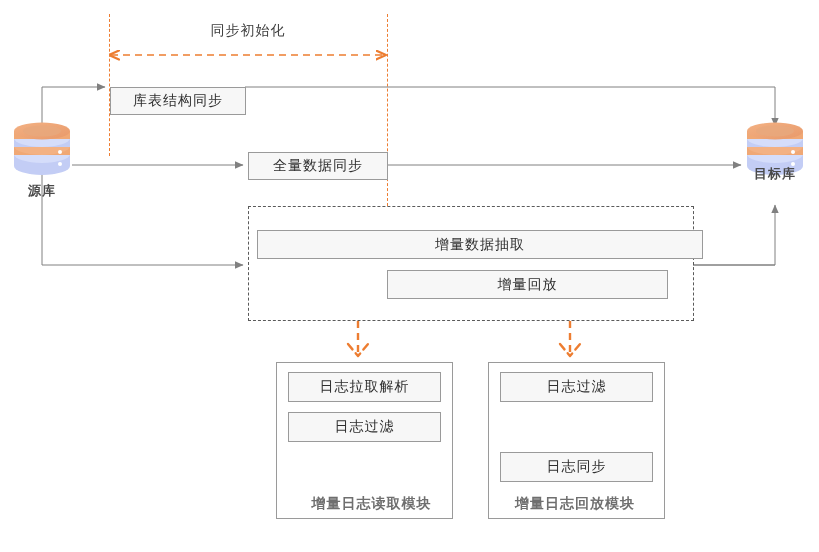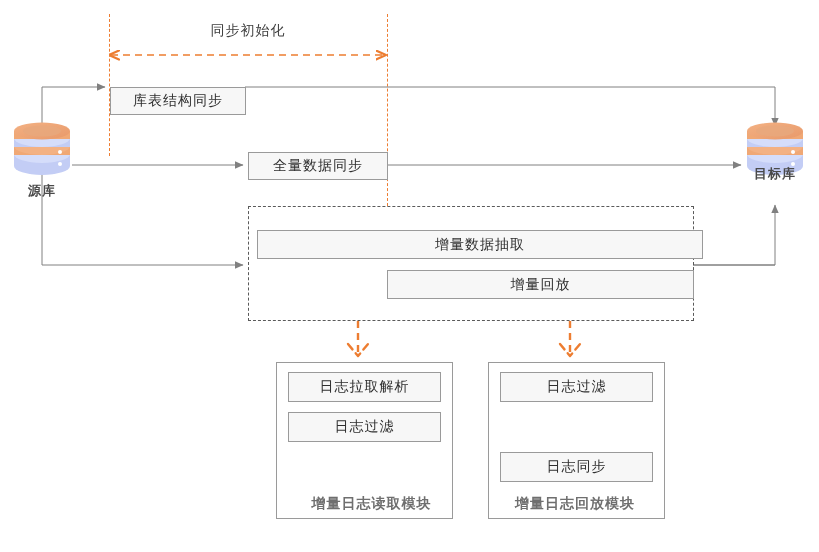--- a/index.html
+++ b/index.html
@@ -128,21 +128,21 @@
   <div class="db-label" style="left:735px;top:165px;">目标库</div>
 
   <div class="box" style="left:110px;top:87px;width:136px;height:28px;">库表结构同步</div>
 
   <div class="box" style="left:248px;top:152px;width:140px;height:28px;">全量数据同步</div>
 
   <div class="dotted-region" style="left:248px;top:206px;width:446px;height:115px;"></div>
 
   <div class="box" style="left:248px;top:230px;width:446px;height:29px;margin-left:9px;">增量数据抽取</div>
 
-  <div class="box" style="left:387px;top:270px;width:307px;height:29px;">增量回放</div>
+  <div class="box" style="left:387px;top:270px;width:281px;height:29px;">增量回放</div>
 
   <div class="outer-module" style="left:276px;top:362px;width:177px;height:157px;"></div>
   <div class="box" style="left:288px;top:372px;width:153px;height:30px;text-align:right;">日志拉取解析</div>
   <div class="box" style="left:288px;top:412px;width:153px;height:30px;">日志过滤</div>
   <div class="module-title" style="left:272px;top:495px;width:199px;">增量日志读取模块</div>
 
   <div class="outer-module" style="left:488px;top:362px;width:177px;height:157px;"></div>
   <div class="box" style="left:500px;top:372px;width:153px;height:30px;">日志过滤</div>
   <div class="box" style="left:500px;top:452px;width:153px;height:30px;">日志同步</div>
   <div class="module-title" style="left:488px;top:495px;width:174px;">增量日志回放模块</div>

